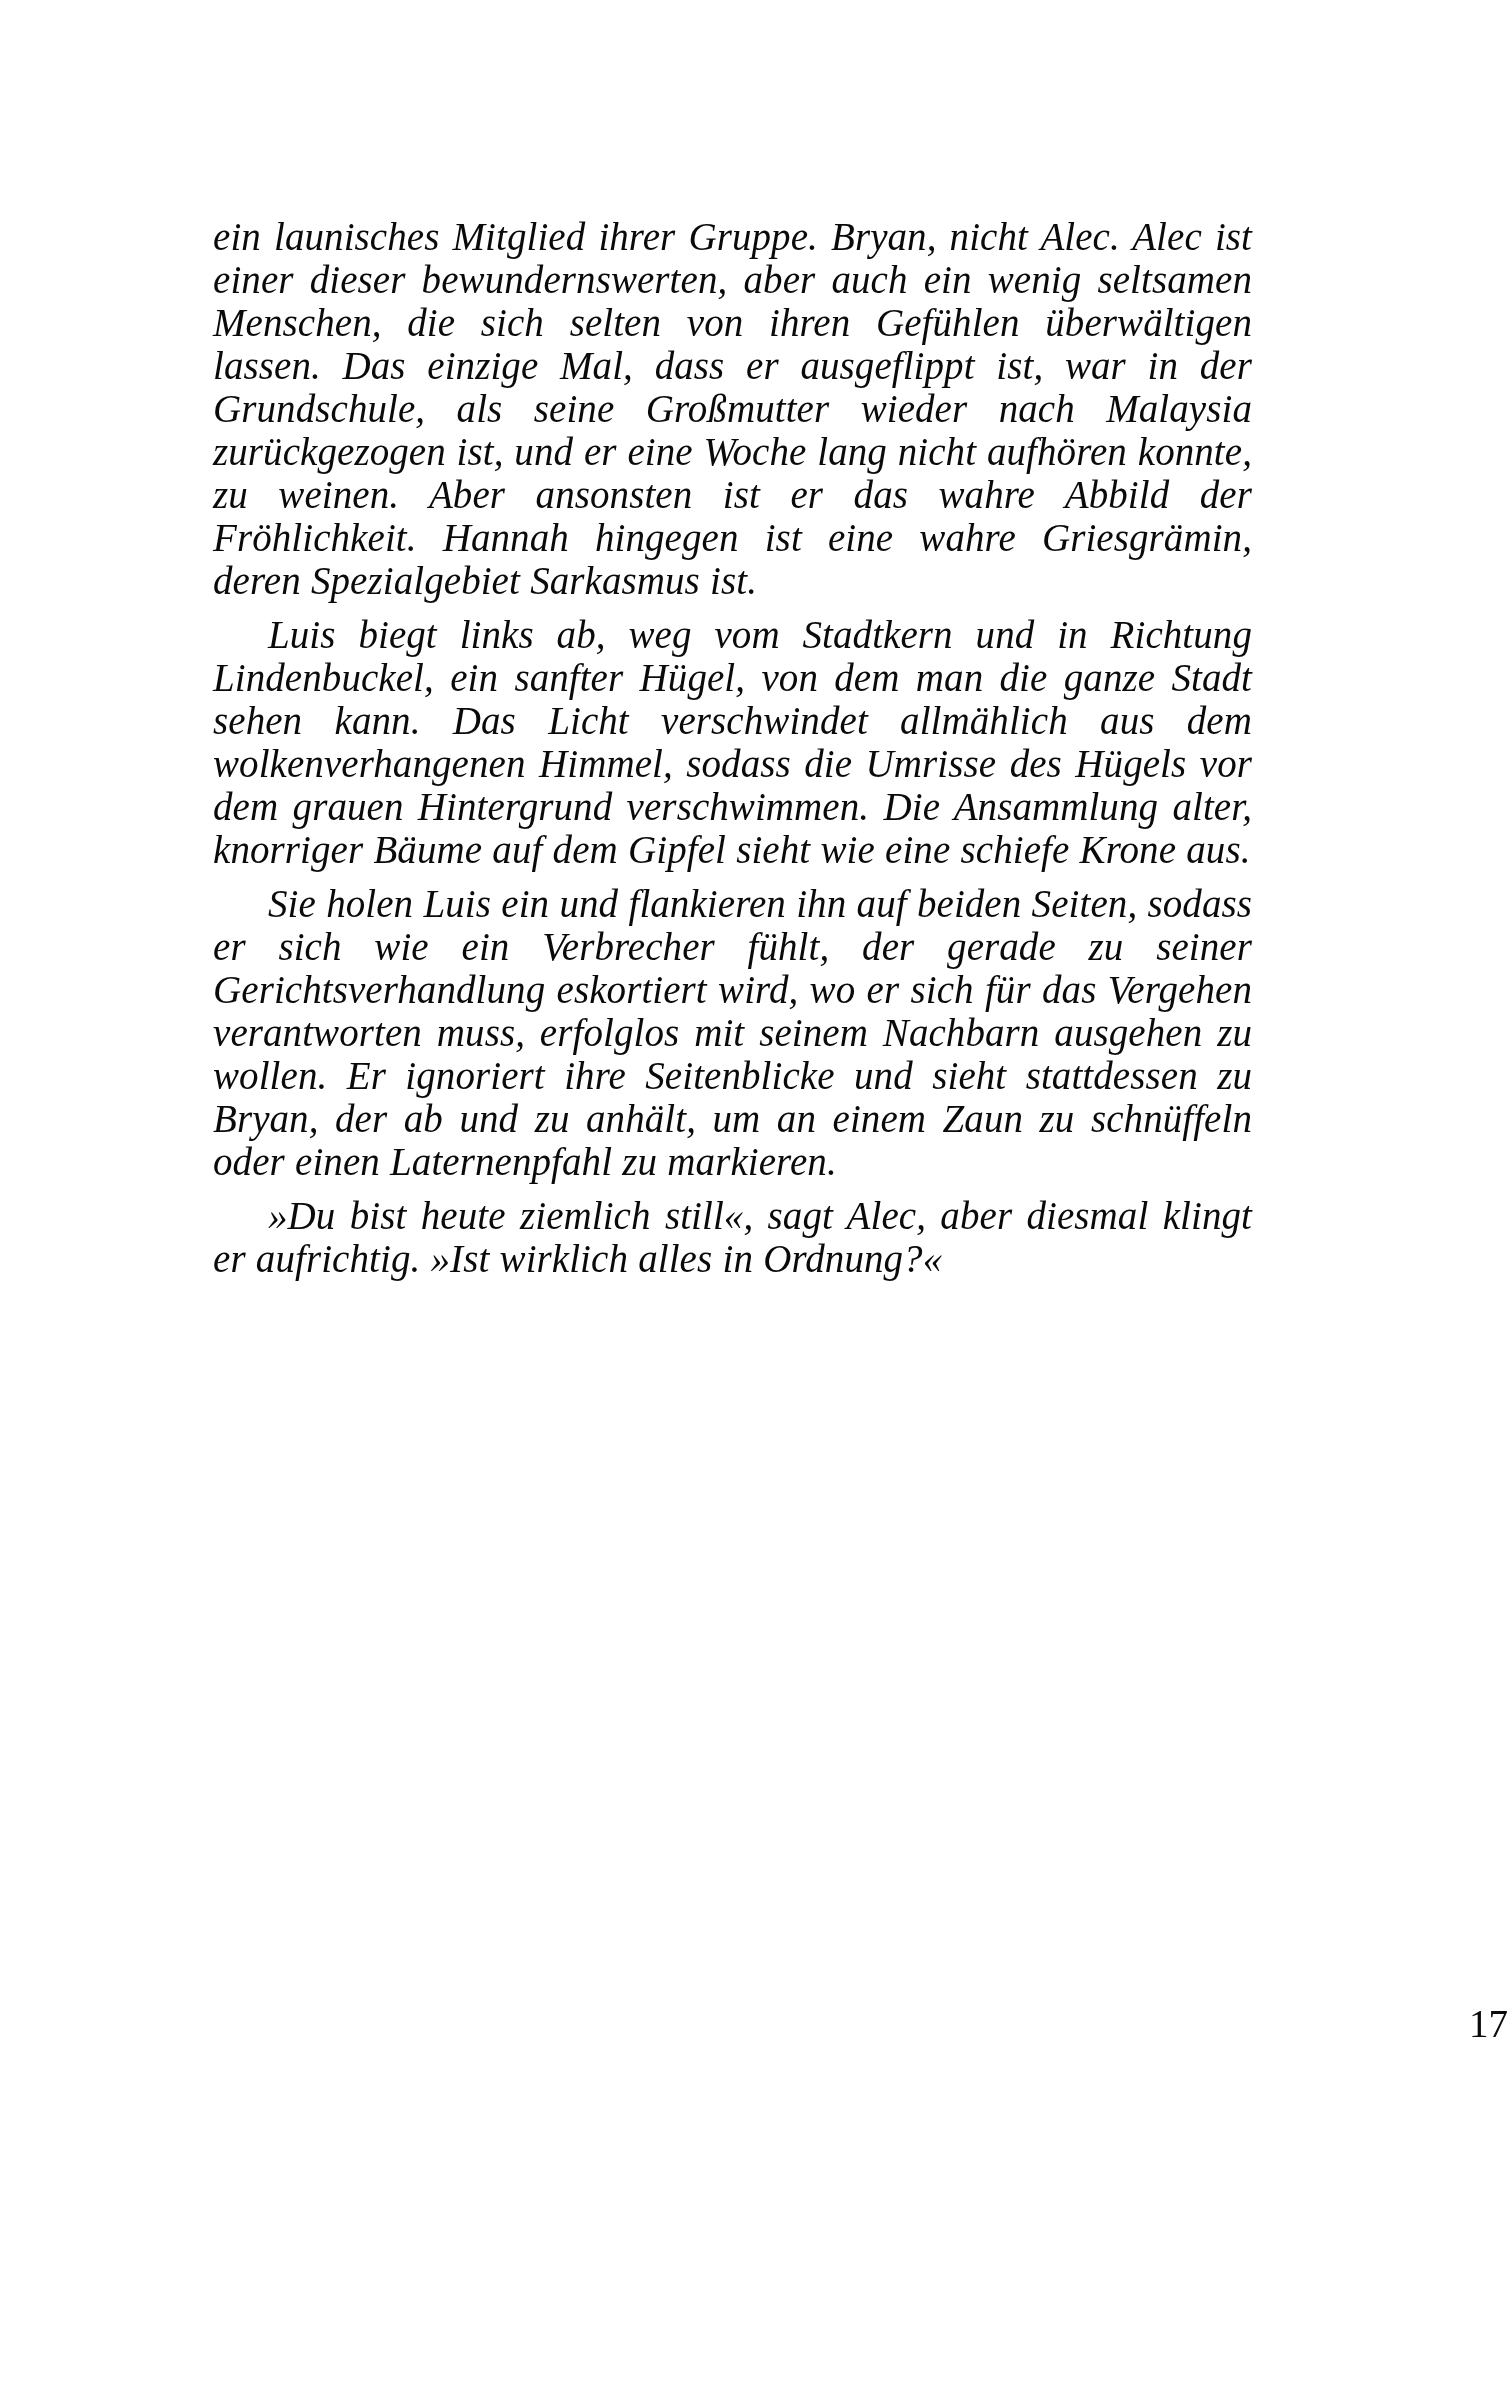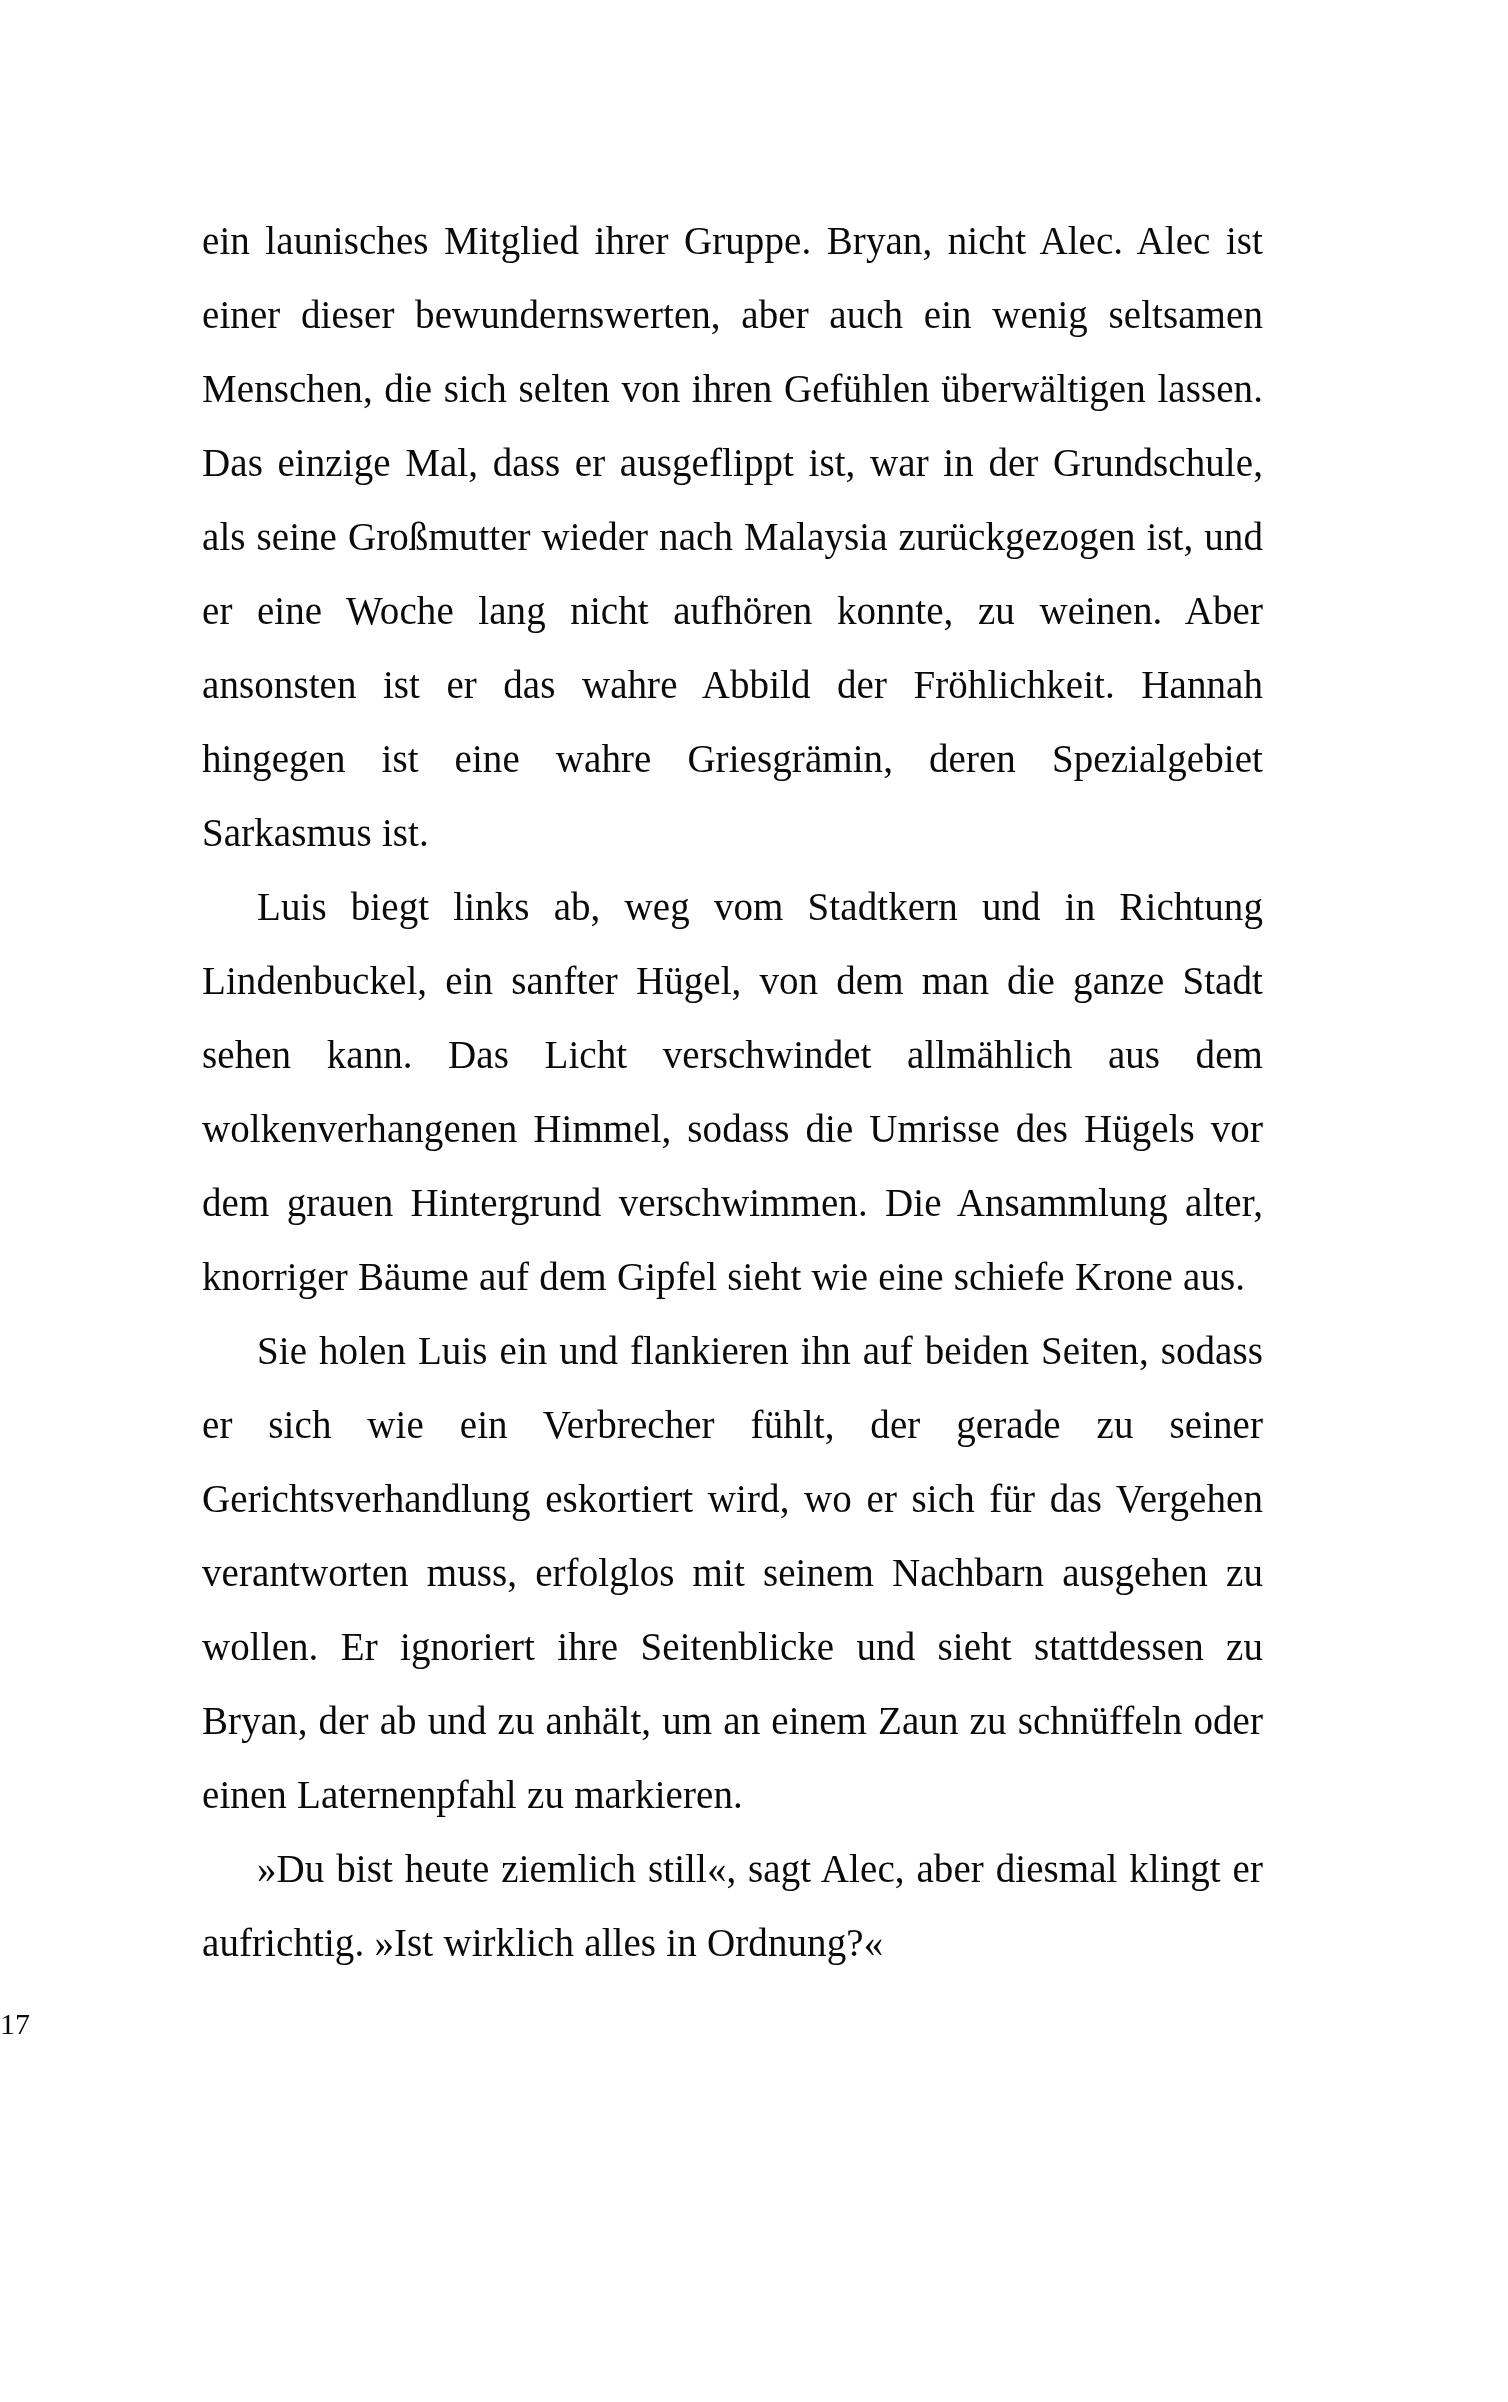--- a/index.html
+++ b/index.html
@@ -23,44 +23,45 @@
     height: 2403px;
     background: #ffffff;
   }
   .textblock {
     position: absolute;
     left: 202px;
     top: 204px;
     width: 1061px;
   }
   p.para {
-    margin: 0;
+    margin: 11px;
     padding: 0;
     font-size: 39px;
-    line-height: 74px;
+    line-height: 43px;
     text-align: justify;
     text-justify: inter-word;
     hyphens: manual;
     -webkit-hyphens: manual;
     word-spacing: 0.01em;
     letter-spacing: 0.002em;
+    font-style: italic;
   }
   p.indent {
     text-indent: 55px;
   }
   p.last-line-natural {
     text-align-last: left;
   }
   .folio {
     position: absolute;
     left: 0;
     top: 1993px;
     width: 1508px;
-    text-align: left;
-    font-size: 30px;
+    text-align: right;
+    font-size: 39px;
     line-height: 61px;
     font-family: "Liberation Serif", "DejaVu Serif", serif;
     color: #0a0a0a;
   }
 </style>
 </head>
 <body>
 
 <div class="page">
 

